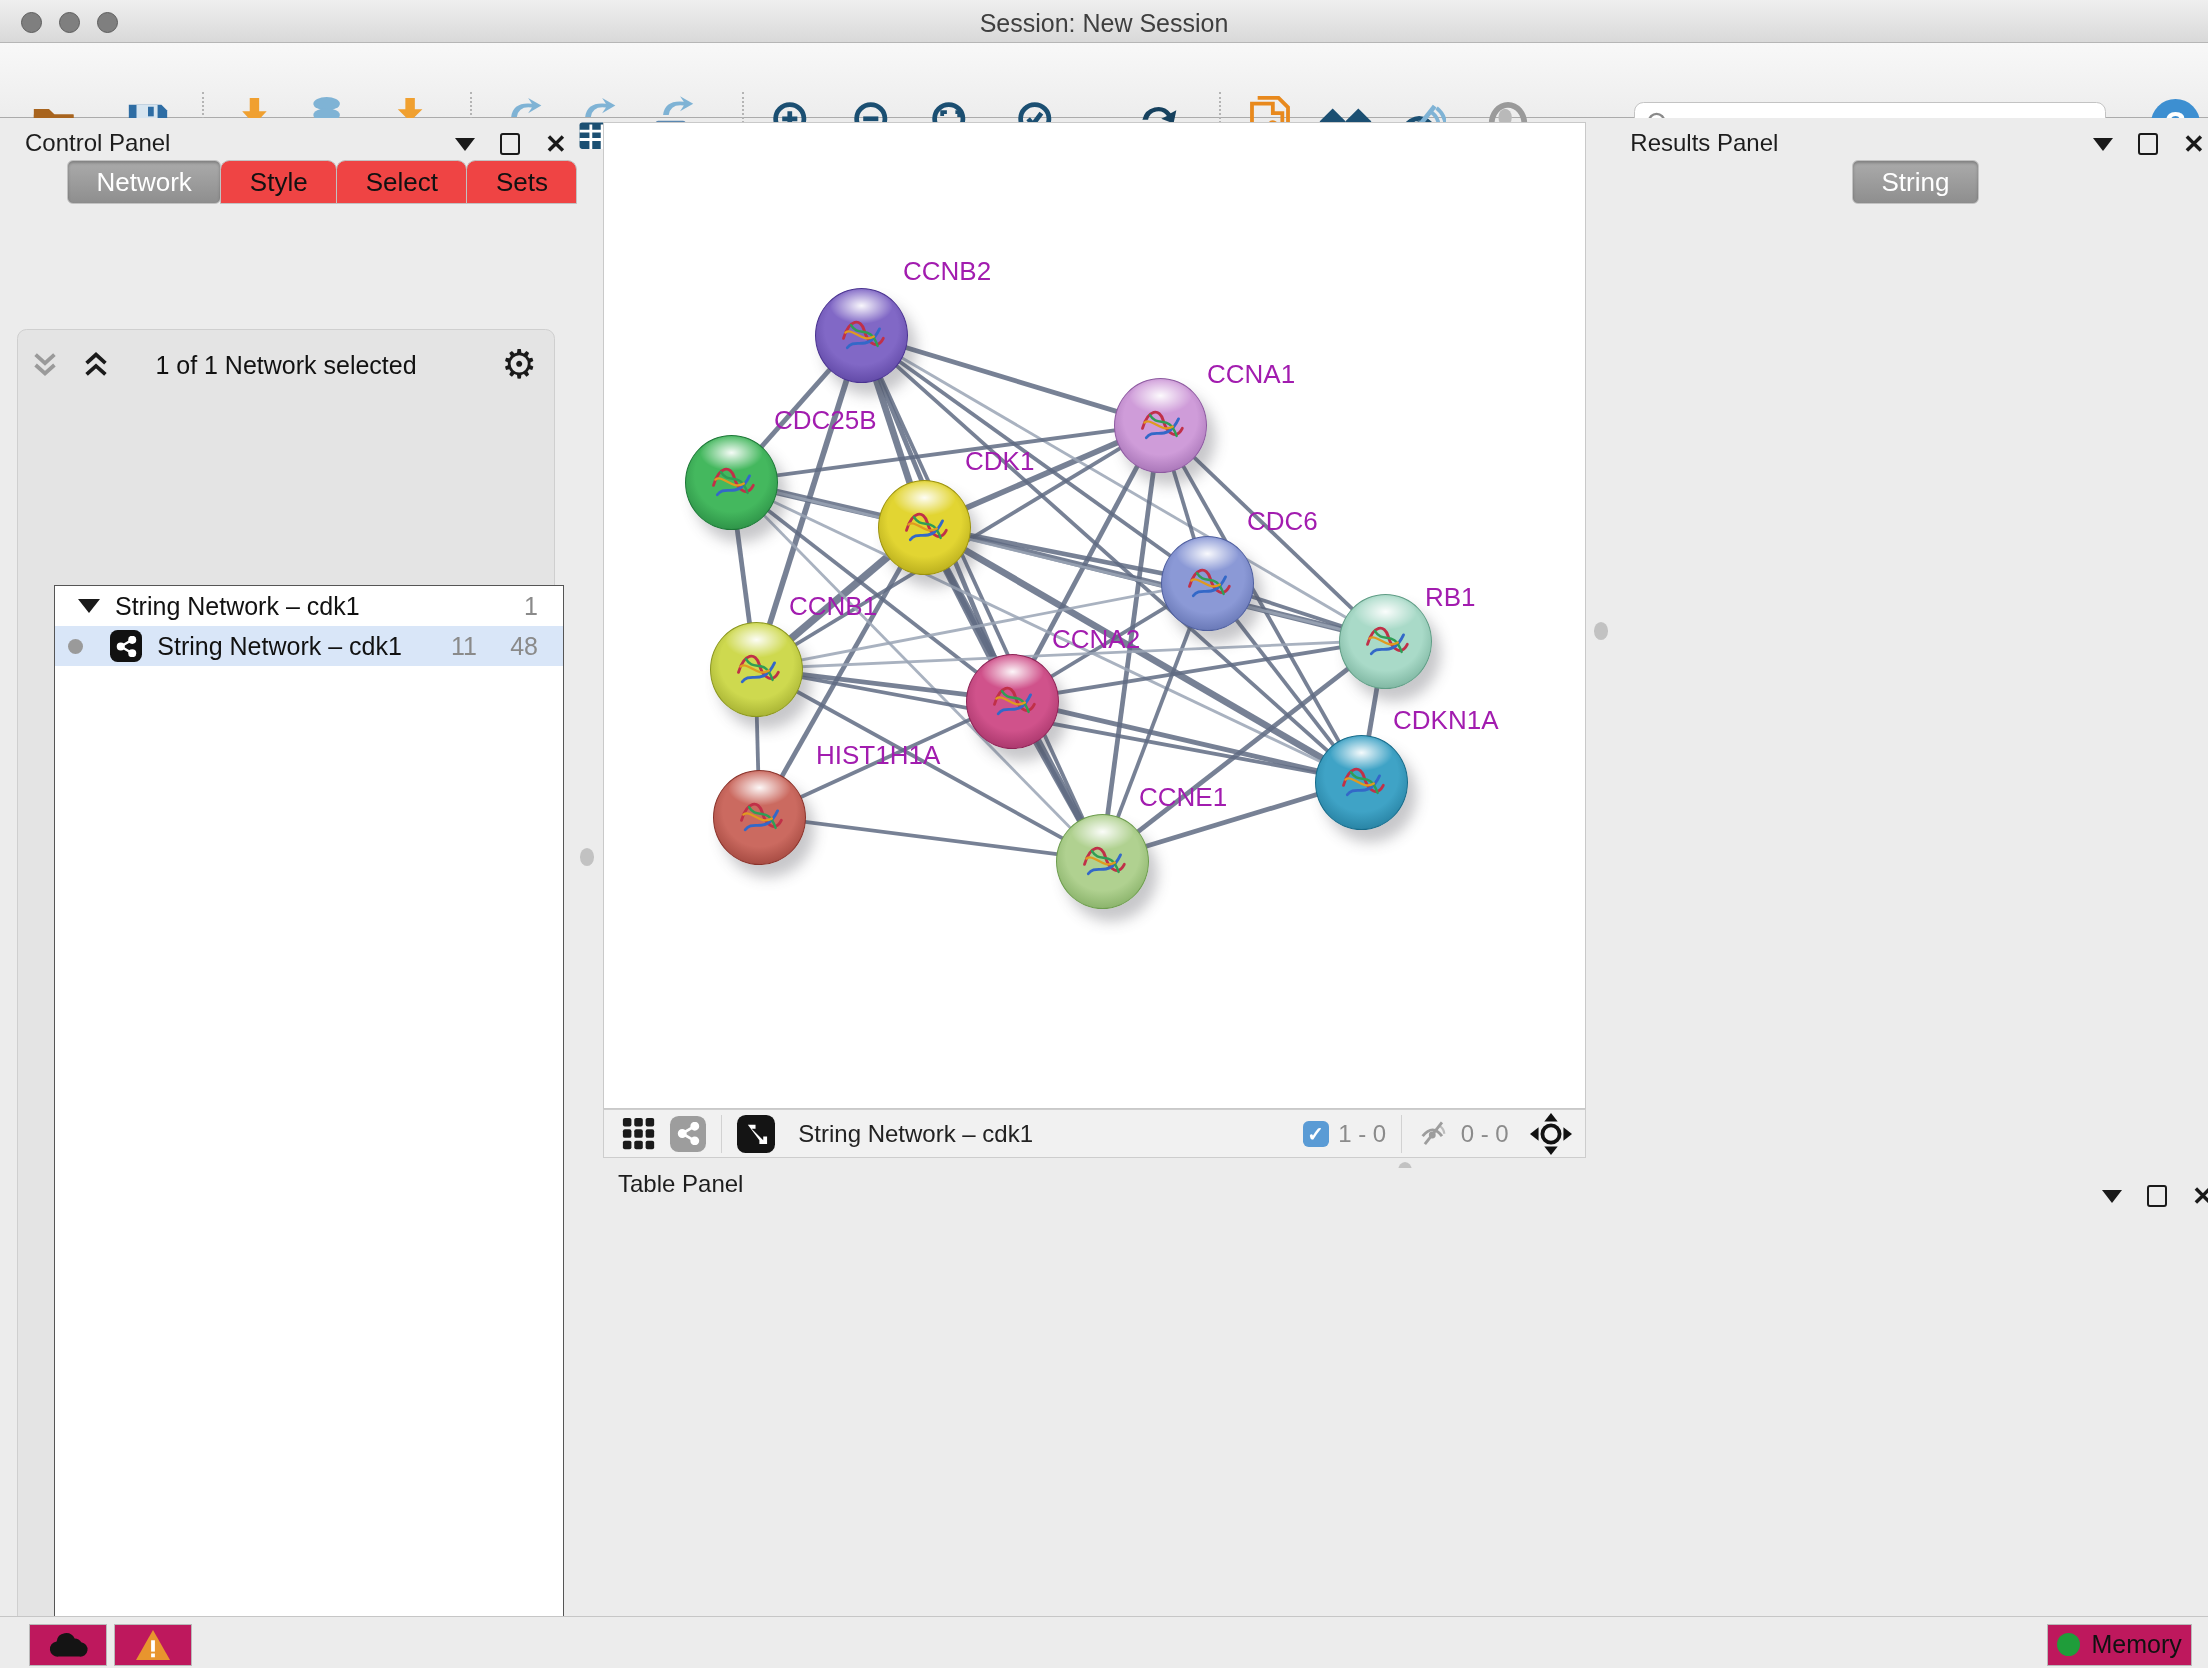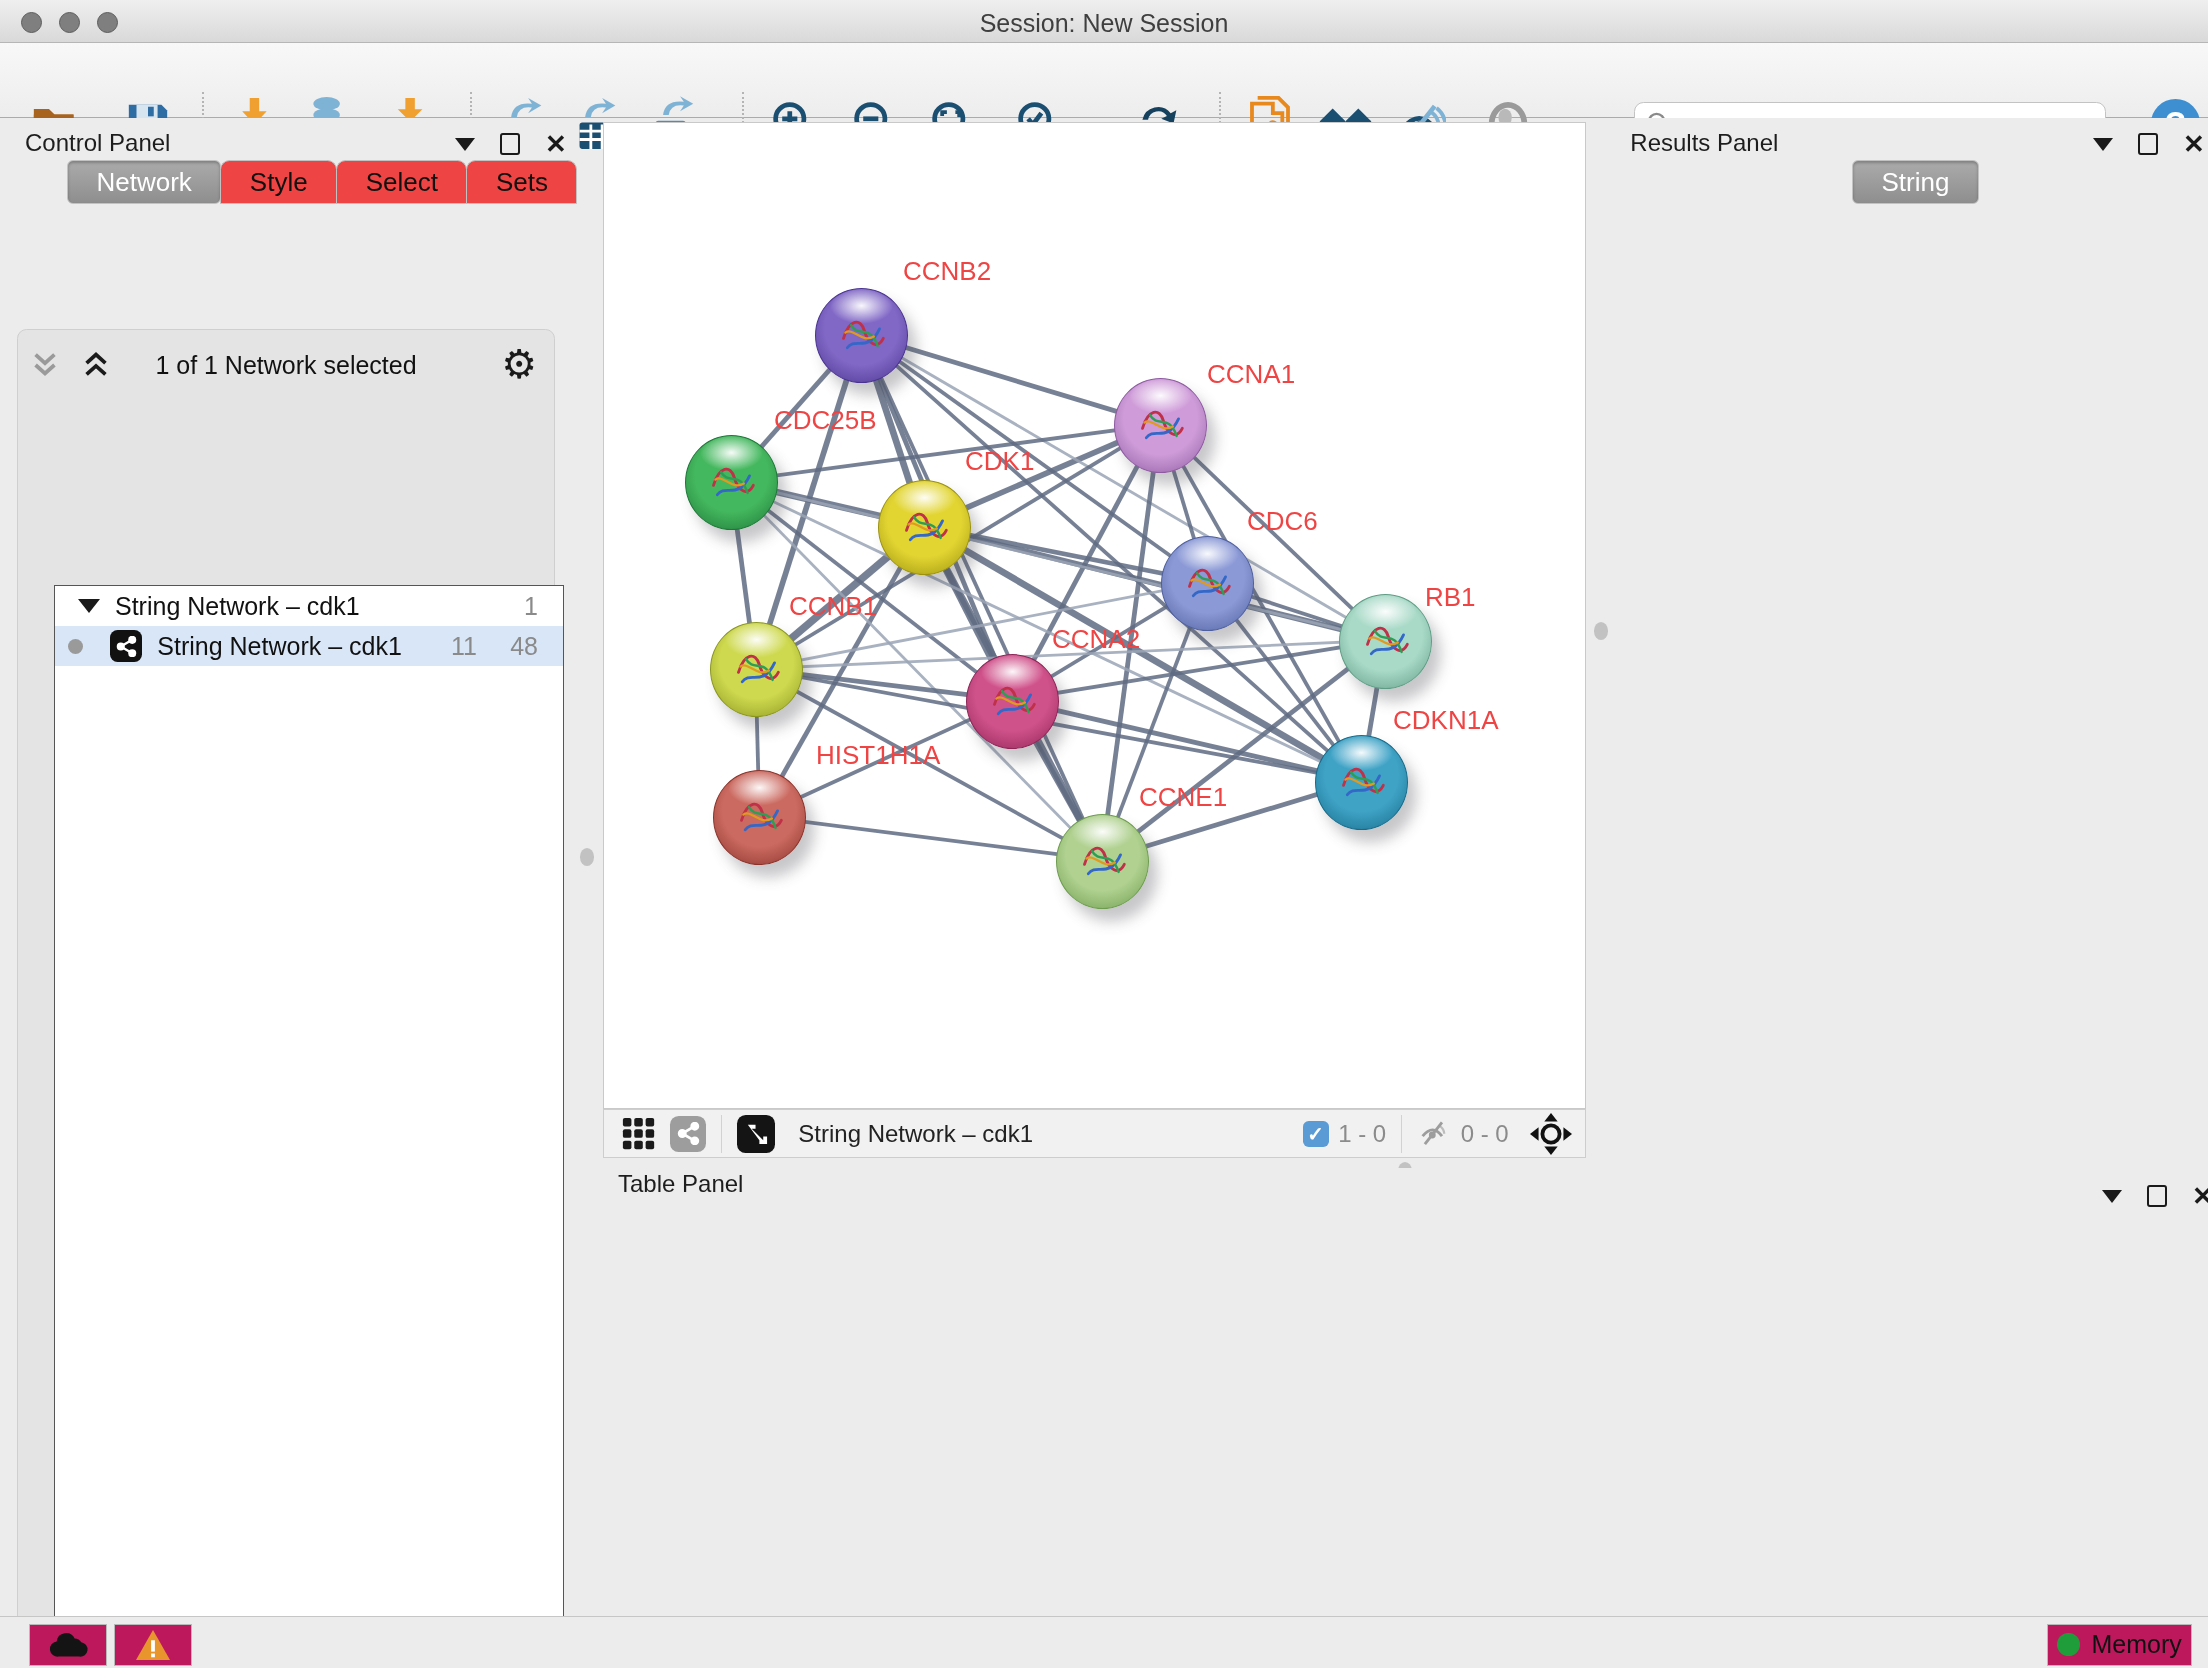--- a/index.html
+++ b/index.html
@@ -36,21 +36,21 @@
   .ctl-list{position:absolute;left:36px;top:255px;width:508px;height:1332px;background:#fff;border:1.9px solid #555;}
   .tree-row{position:relative;height:40px;display:flex;align-items:center;font-size:25px;color:#111;}
   .tree-row .cnt{position:absolute;color:#8a8a8a;font-size:25px;}
   .sel-row{background:#d9e6f8;}
   .string-chip{width:32px;height:32px;background:#111;border-radius:7.6px;display:flex;align-items:center;justify-content:center;}
   
   .canvas{position:absolute;left:603px;top:122px;width:983px;height:987px;background:#fff;
     border:1px solid #c9c9c9;box-sizing:border-box;}
   .edgesvg{position:absolute;left:0;top:0;}
   .node{position:absolute;border-radius:50%;}
-  .nlabel{position:absolute;font-size:26px;color:#ef4444;white-space:nowrap;}
+  .nlabel{position:absolute;font-size:26px;color:#a21caf;white-space:nowrap;}
   .netbar{position:absolute;left:603px;top:1109px;width:983px;height:49px;background:#f1f1f1;
     border:1px solid #cdcdcd;box-sizing:border-box;display:flex;align-items:center;}
   .netbar .vsep{width:0;height:38px;border-left:1.9px solid #d2d2d2;margin:0 15px;}
   .netbar-title{font-size:24px;color:#222;}
   .count-txt{font-size:24px;color:#8b8b8b;margin-left:9.5px;}
   .blue-check{width:26px;height:26px;background:#5a9bd5;border-radius:5.7px;color:#fff;font-size:20px;
     display:flex;align-items:center;justify-content:center;font-weight:bold;}
   .drag-dot{position:absolute;width:14.3px;height:18px;border-radius:50%;background:#c2c2c2;}
   
   .statusbar{position:absolute;left:0;top:1616px;width:2208px;height:52px;background:#ececec;border-top:1.9px solid #c6c6c6;}

